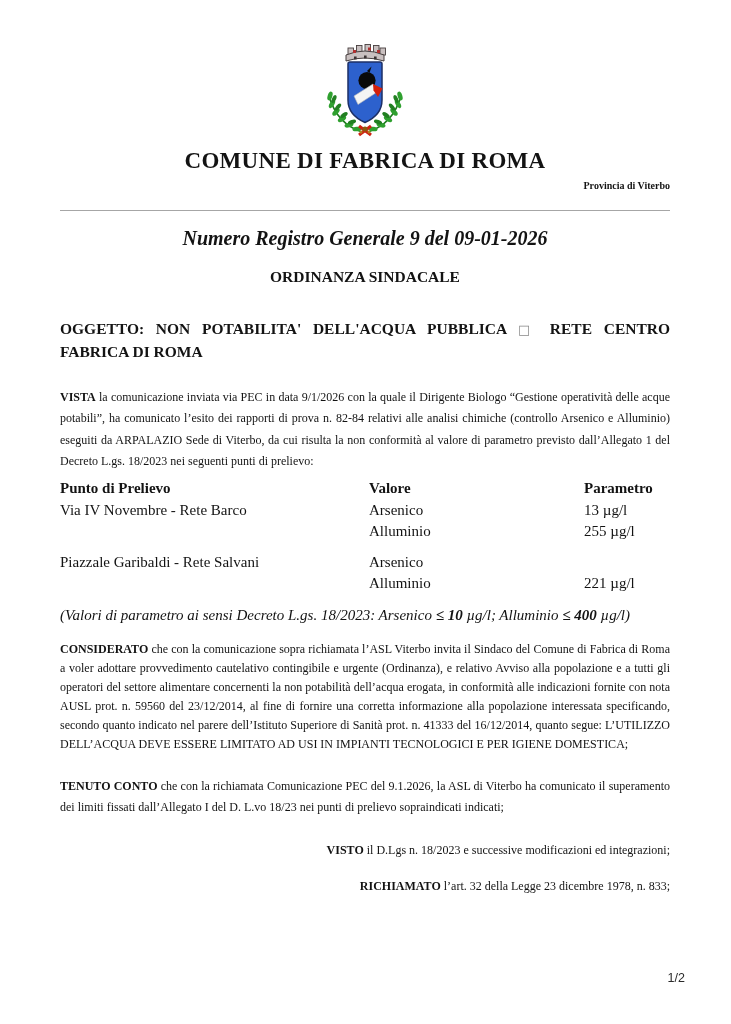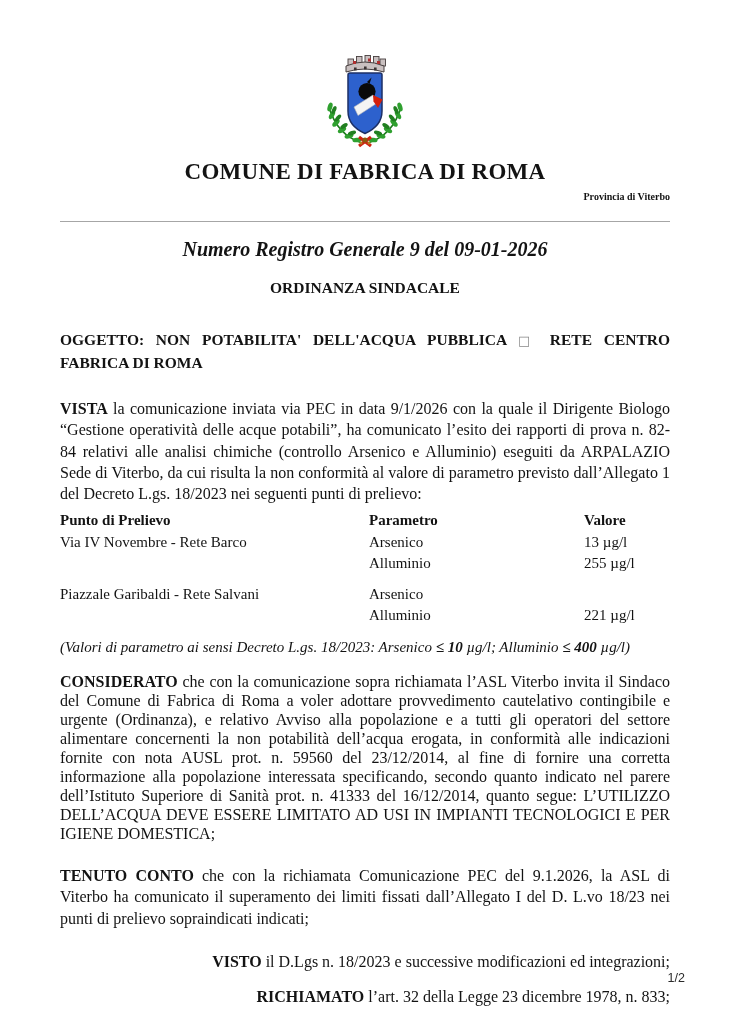--- a/index.html
+++ b/index.html
@@ -4,21 +4,21 @@
 <style>
   html,body { margin:0; padding:0; background:#e9e9e9; }
   .page {
     position:relative;
     width:731px; height:1024px;
     margin:0 auto;
     background:#ffffff;
     font-family:"Liberation Serif", serif;
     color:#131313;
     box-sizing:border-box;
-    padding:45px 61px 0 60px;
+    padding:34px 61px 0 60px;
     overflow:hidden;
   }
   .crest { width:96px; height:106px; margin:0 auto; }
   .muni-title {
     text-align:center; font-size:23px; font-weight:bold;
     letter-spacing:0.3px; line-height:26px; margin-top:8px;
   }
   .muni-subtitle {
     text-align:right; font-size:10px; font-weight:bold; line-height:19px; margin-top:2px;
   }
@@ -36,21 +36,21 @@
   }
   .subject {
     margin-top:31px; font-size:15.5px; font-weight:bold; line-height:22px;
   }
   .subject-line1 { text-align:justify; text-align-last:justify; }
   .tofu {
     color:#8a8a8a; font-weight:400; font-size:13px;
     font-family:"DejaVu Sans", sans-serif;
   }
   .par {
-    margin:22px 0 0 0; font-size:16px; line-height:21.3px; text-align:justify;
+    margin:22px 0 0 0; font-size:12px; line-height:21.3px; text-align:justify;
   }
   .par.first { margin-top:24px; }
   .par.tight { line-height:19px; margin-top:14px; }
   .par.single { text-align:right; }
   .par b { font-weight:bold; }
   .sampling { margin-top:6px; font-size:15px; line-height:21.5px; }
   .trow { display:grid; grid-template-columns:277px 183px 1fr;gap:32px; }
   .trow .cell { white-space:nowrap; }
   .trow.head .cell { font-weight:bold; }
   .tspacer { height:9px; }
@@ -142,22 +142,22 @@
   <div class="subject">
     <div class="subject-line1"><span>OGGETTO: NON POTABILITA' DELL'ACQUA PUBBLICA</span> <span class="tofu">□</span> <span>RETE CENTRO</span></div>
     <div class="subject-line2">FABRICA DI ROMA</div>
   </div>
 
   <p class="par first"><b>VISTA</b><span> la comunicazione inviata via PEC in data 9/1/2026 con la quale il Dirigente Biologo “Gestione operatività delle acque potabili”, ha comunicato l’esito dei rapporti di prova n. 82-84 relativi alle analisi chimiche (controllo Arsenico e Alluminio) eseguiti da ARPALAZIO Sede di Viterbo, da cui risulta la non conformità al valore di parametro previsto dall’Allegato 1 del Decreto L.gs. 18/2023 nei seguenti punti di prelievo:</span></p>
 
   <div class="sampling">
     <div class="trow head">
       <div class="cell">Punto di Prelievo</div>
+      <div class="cell">Valore</div>
       <div class="cell">Parametro</div>
-      <div class="cell">Valore</div>
     </div>
     <div class="trow">
       <div class="cell">Via IV Novembre - Rete Barco</div>
       <div class="cell">Arsenico</div>
       <div class="cell">13 µg/l</div>
     </div>
     <div class="trow">
       <div class="cell"></div>
       <div class="cell">Alluminio</div>
       <div class="cell">255 µg/l</div>

